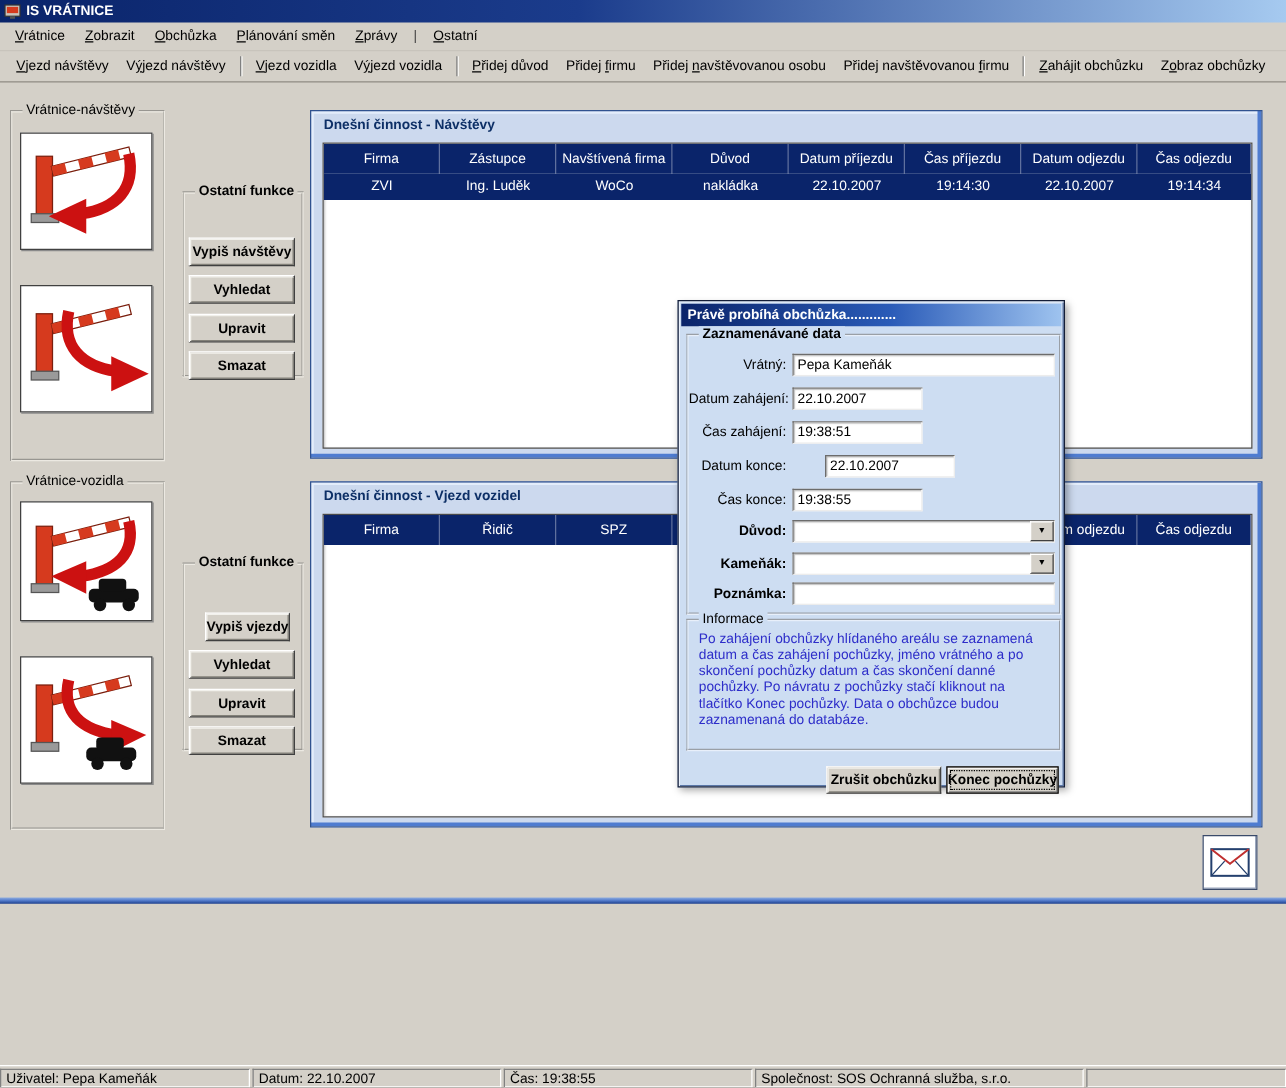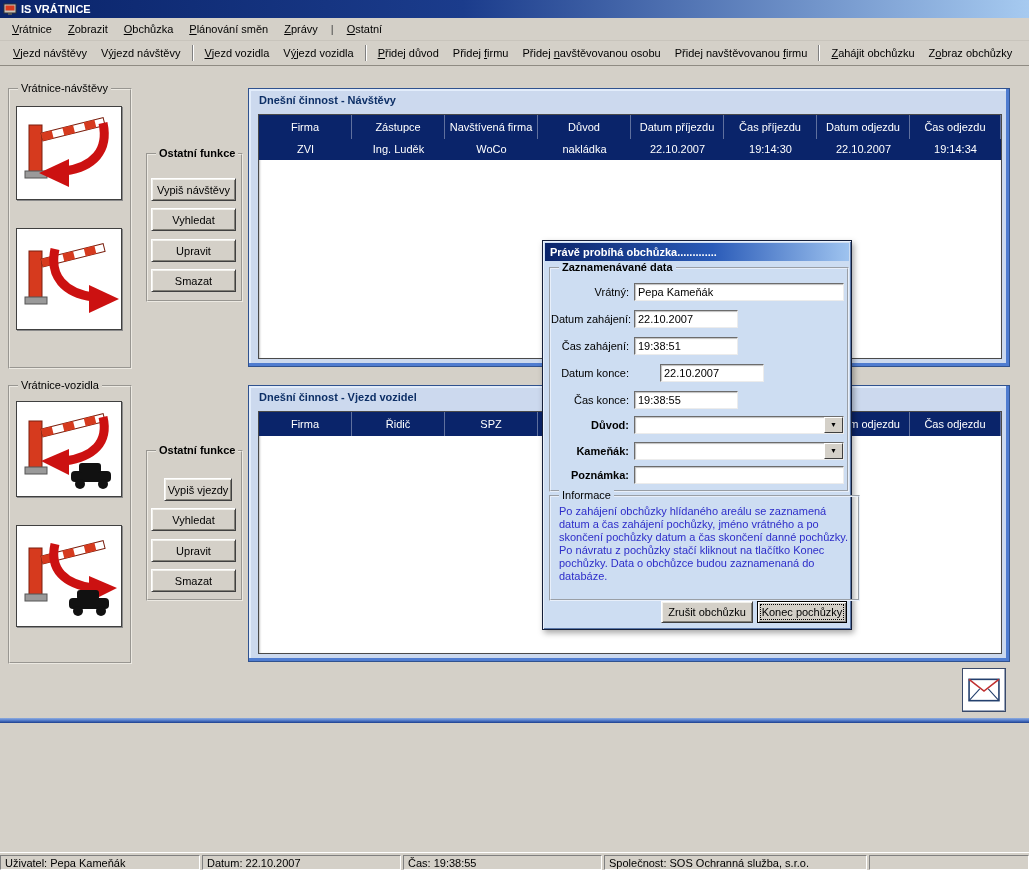--- a/index.html
+++ b/index.html
@@ -27,22 +27,22 @@
   .fs-legend{position:absolute;top:-8px;left:8px;background:#d4d0c8;padding:0 3px;white-space:nowrap;}
   .fs-legend.bold{font-weight:bold;}
 
   
   .imgbtn{position:absolute;background:#fff;border:1px solid #404040;box-shadow:1px 1px 0 #8a8a8a;cursor:pointer;}
   .imgbtn svg{display:block;width:100%;height:100%;}
 
   
   .btn{position:absolute;background:#d4d0c8;border:1px solid;border-color:#ffffff #404040 #404040 #ffffff;
     box-shadow:inset 1px 1px 0 #f2f1ec, inset -1px -1px 0 #828078;
-    display:flex;align-items:center;justify-content:center;font-weight:normal;white-space:nowrap;cursor:pointer;
-    font-family:"Liberation Sans",sans-serif;font-size:11px;}
+    display:flex;align-items:center;justify-content:center;font-weight:bold;white-space:nowrap;cursor:pointer;
+    font-family:"Liberation Sans",sans-serif;font-size:11px;margin-top:12px;}
   .btn.focus{border-color:#000;box-shadow:inset 1px 1px 0 #fff, inset -1px -1px 0 #808080;outline:1px dotted #000;outline-offset:-4px;text-align:right;}
 
   
   .bluebox{position:absolute;background:#ccd9ee;border:1px solid #30528f;
     box-shadow:inset -3px -3px 0 #4f7cd0, inset 2px 2px 0 #e3edfb;text-align:center;}
   .bluebox-title{position:absolute;top:5px;left:10px;font-weight:bold;color:#0d2f66;white-space:nowrap;}
 
   
   .tablewrap{position:absolute;background:#fff;border:1px solid #4a4a4a;box-shadow:inset 1px 1px 2px rgba(0,0,0,.25);overflow:hidden;}
   .thead{display:flex;background:#0a246a;color:#fff;height:24px;}
@@ -307,21 +307,21 @@
       <div class="combo">
         <span class="combo-val"></span>
         <span class="combo-btn">▼</span>
       </div>
     </div>
     <div class="drow" style="top:224px;">
       <span class="dlabel bold">Poznámka:</span>
       <input class="input w-wide" value="" style="">
     </div>
 
-    <div class="dgroup" style="left:6px;top:254px;width:296px;height:102px;padding-left:11px;">
+    <div class="dgroup" style="left:6px;top:254px;width:296px;height:102px;">
       <span class="dlegend">Informace</span>
       <div class="info-text">Po zahájení obchůzky hlídaného areálu se zaznamená datum a čas zahájení pochůzky, jméno vrátného a po skončení pochůzky datum a čas skončení danné pochůzky. Po návratu z pochůzky stačí kliknout na tlačítko Konec pochůzky. Data o obchůzce budou zaznamenaná do databáze.</div>
     </div>
 
     <button class="btn dbtn" style="left:118px;top:360px;width:92px;">Zrušit obchůzku</button>
     <button class="btn dbtn focus" style="left:214px;top:360px;width:90px;">Konec pochůzky</button>
   </div>
 
   <div class="mailbtn">
     <svg width="32" height="24" viewBox="0 0 30 22">

